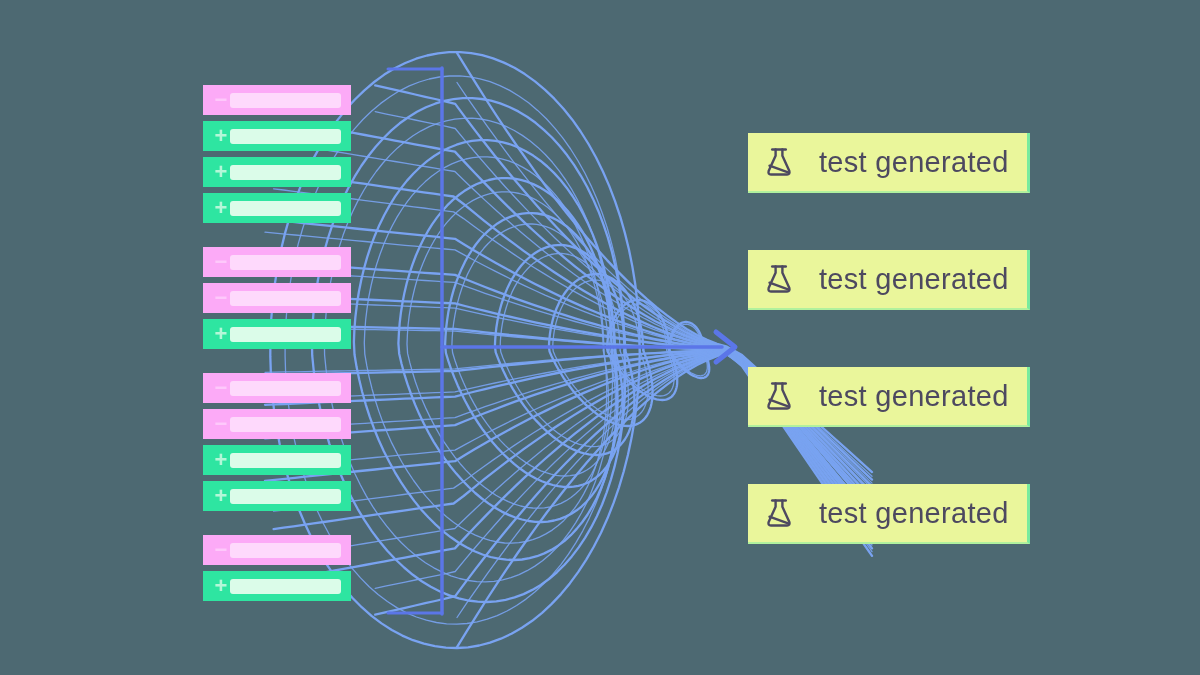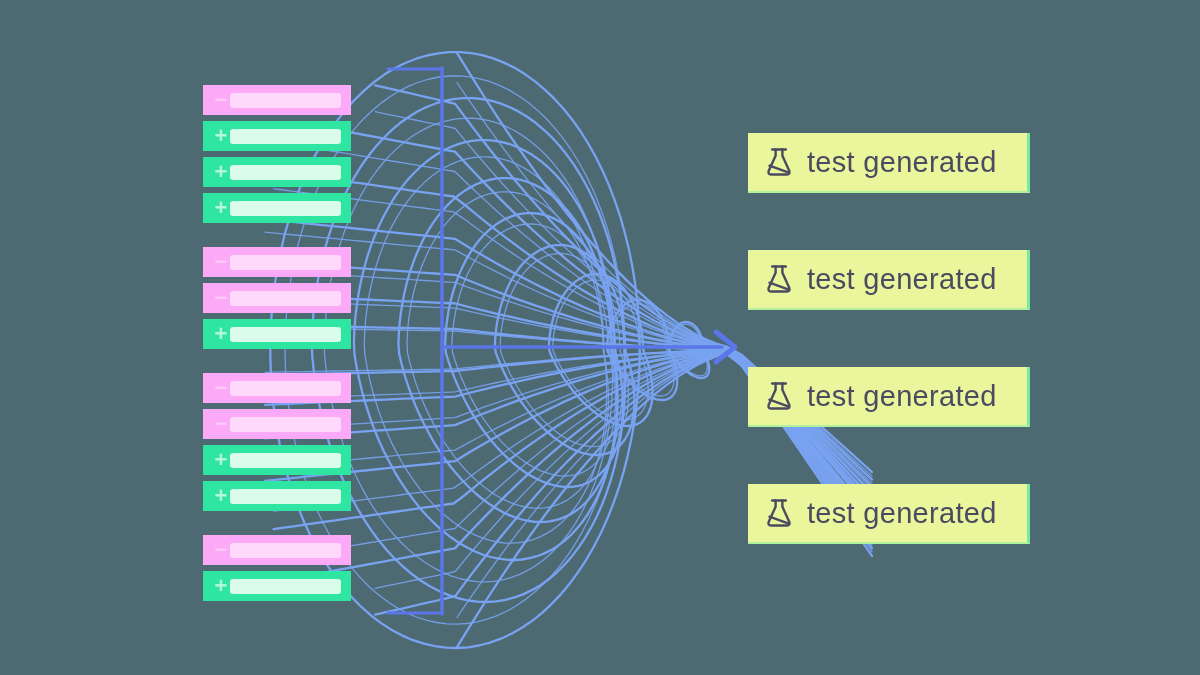--- a/index.html
+++ b/index.html
@@ -20,21 +20,21 @@
     font-weight:700;user-select:none;
   }
   .diff-pill{
     position:absolute;left:27px;top:8px;height:15px;width:111px;
     border-radius:3px;
   }
   
   .test-label{
     position:absolute;left:748px;width:282px;height:60px;
     box-sizing:border-box;display:flex;align-items:center;
-    padding-left:14px;gap:11px;
+    padding-left:14px;gap:23px;
     font-size:29px;letter-spacing:0.3px;
     border-right:3px solid rgba(46,229,161,0.6);
     border-bottom:2px solid rgba(46,229,161,0.3);
   }
   .test-label .txt{white-space:nowrap;}
   .flask{flex:0 0 auto;}
 </style>
 </head>
 <body style="--bg: #4d6972;">
 

